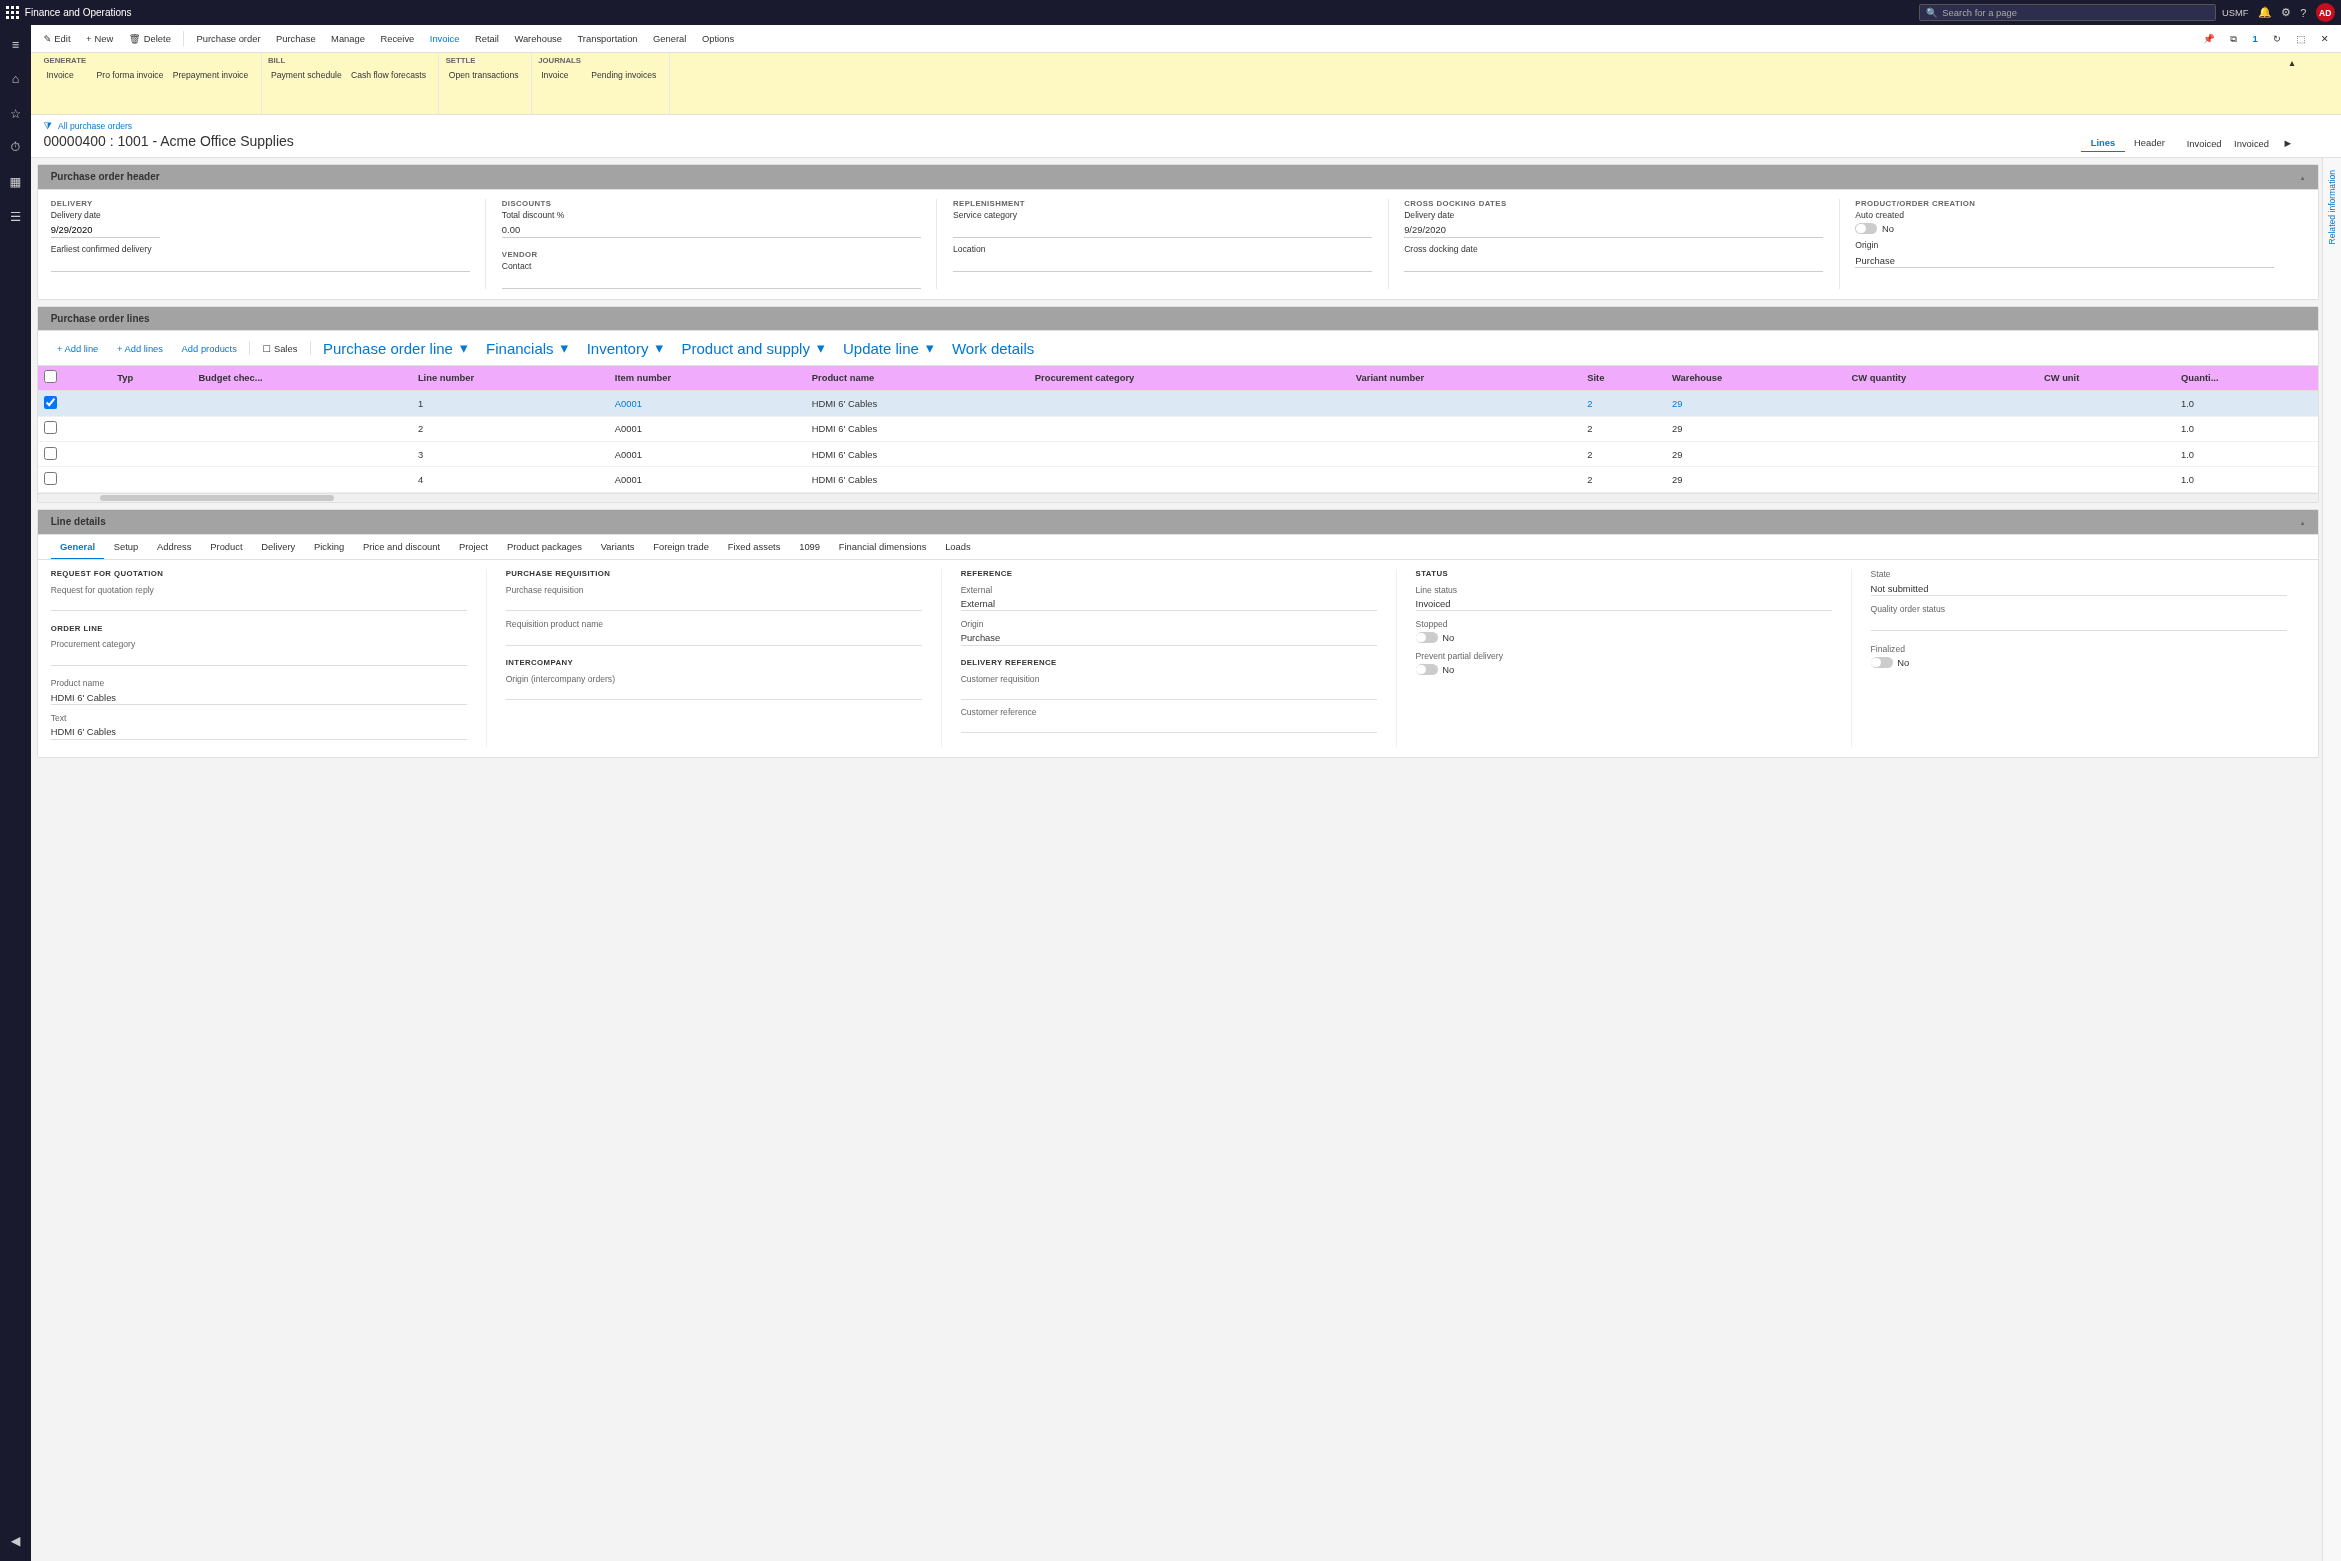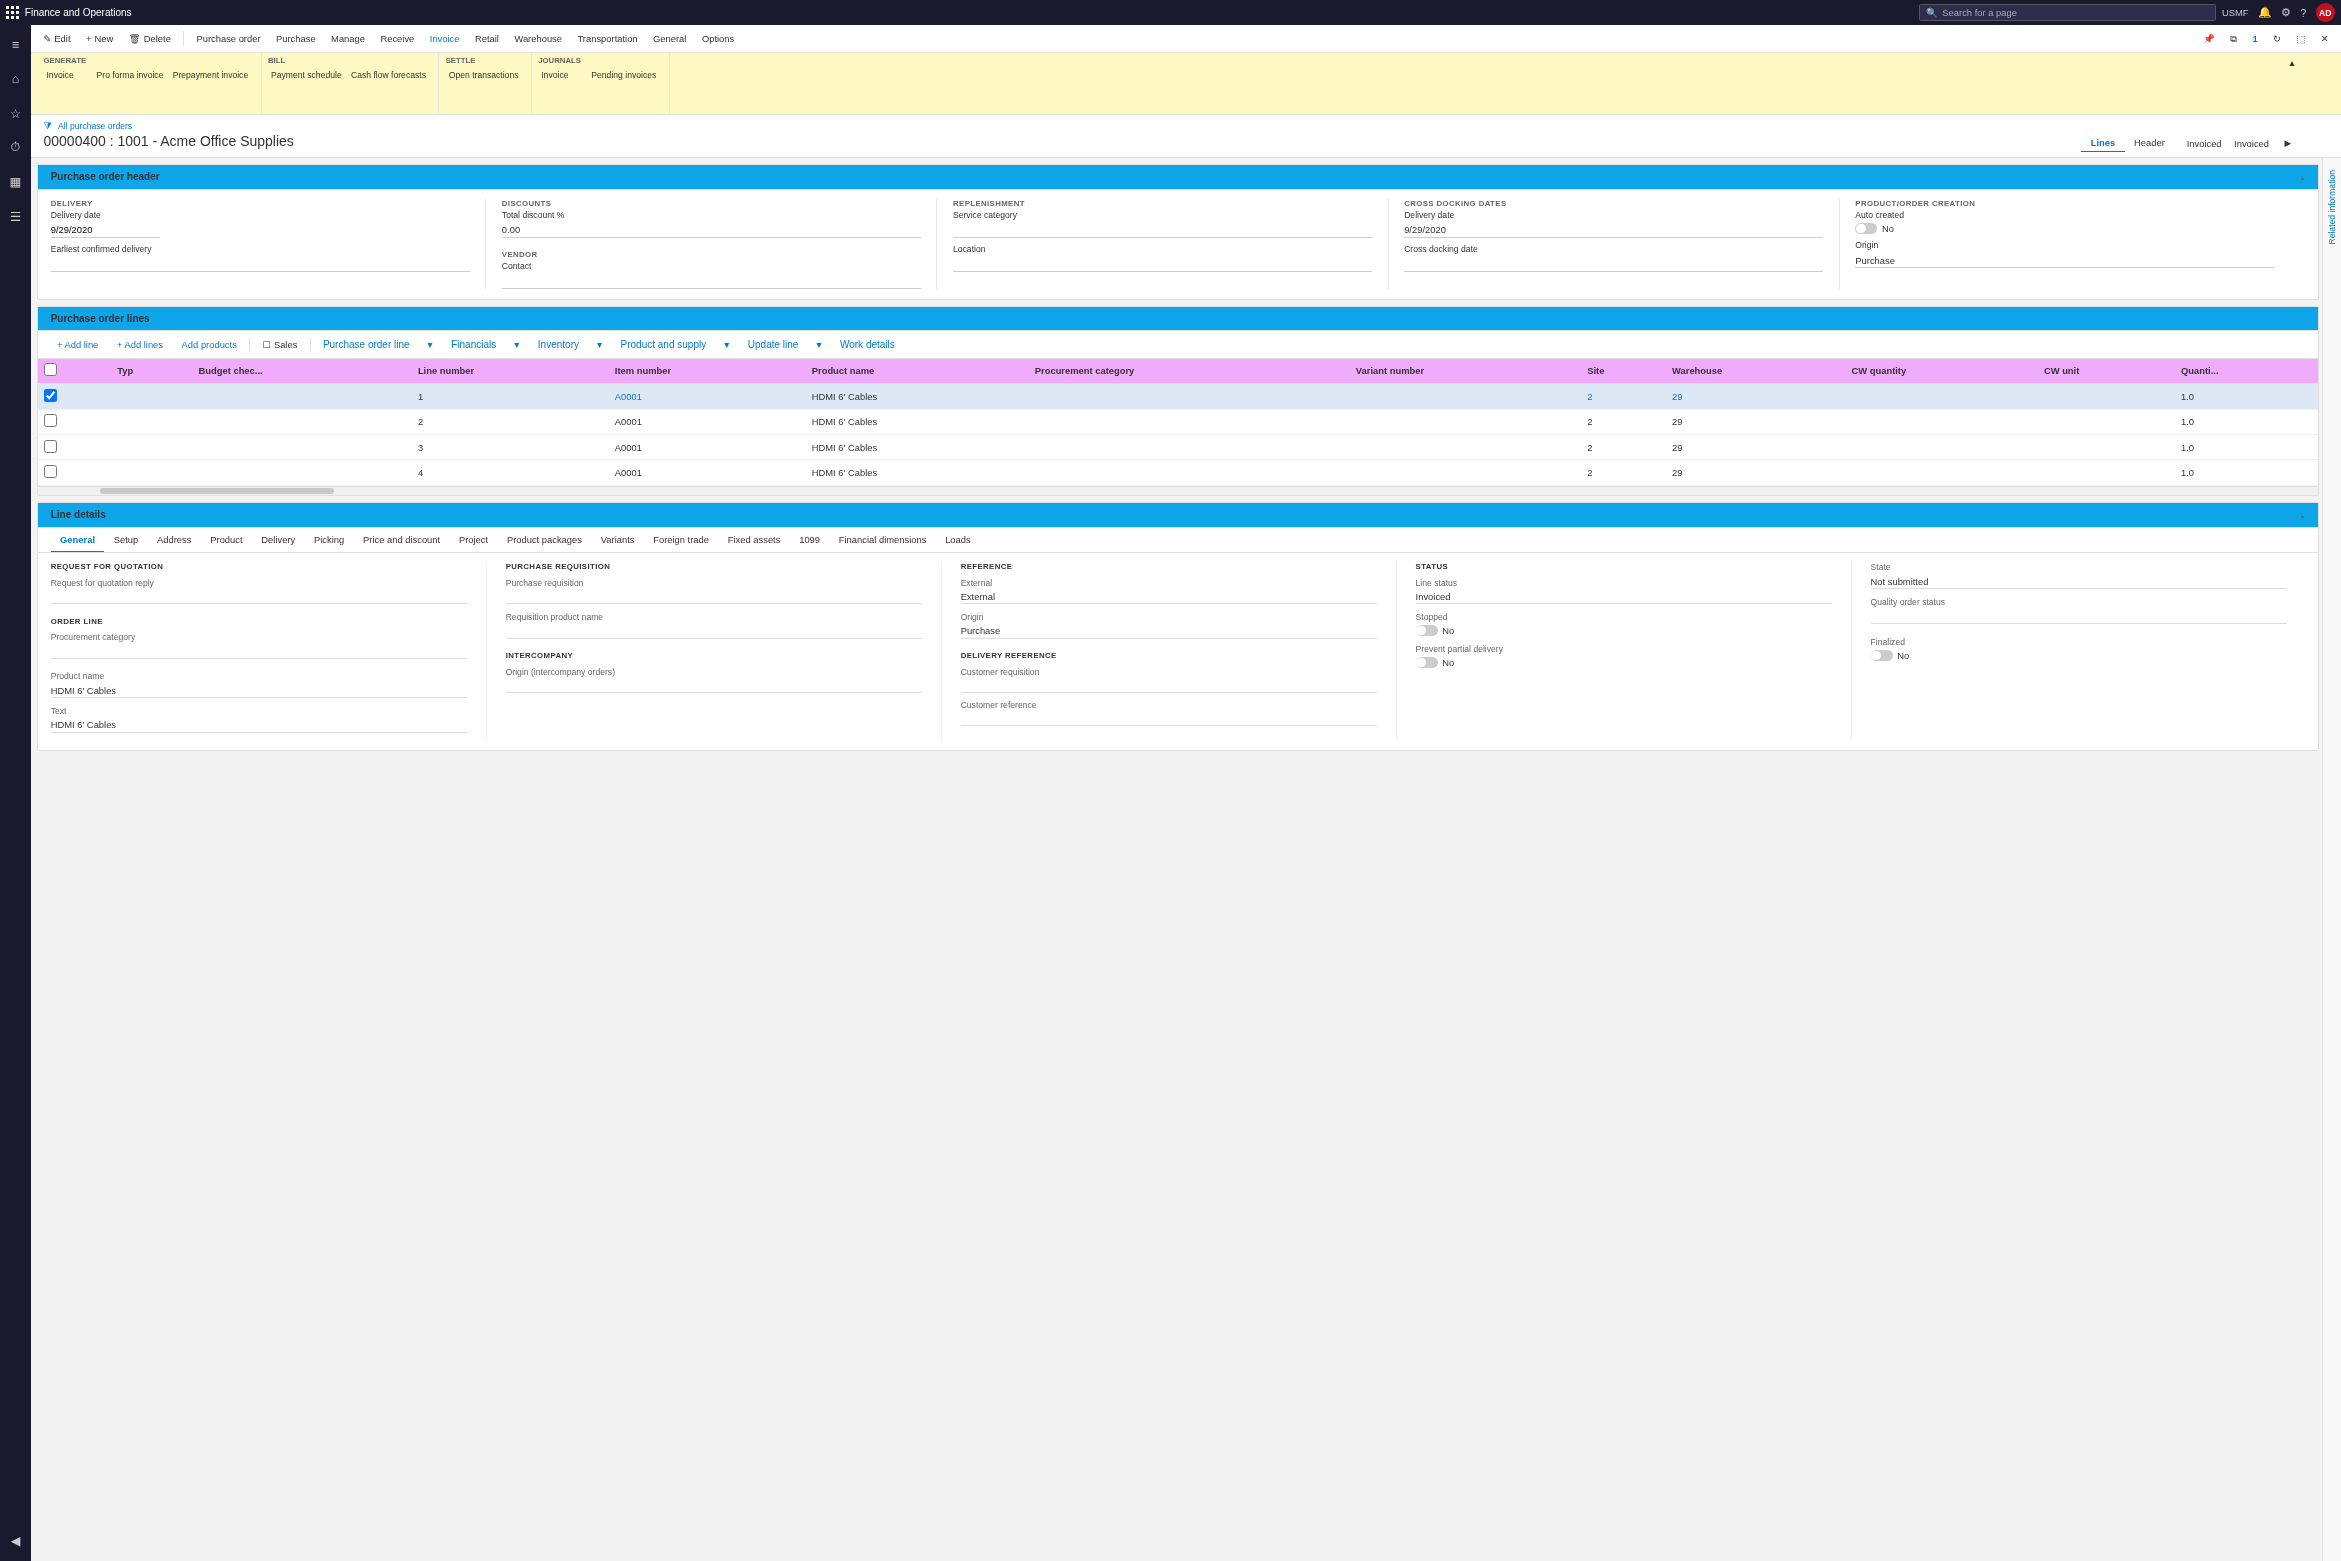--- a/index.html
+++ b/index.html
@@ -140,21 +140,21 @@
       border: 0.8px solid #e0e0e0;
       margin-bottom: 6.2px;
       border-radius: 1.6px;
     }
     .panel-header {
       display: flex;
       align-items: center;
       justify-content: space-between;
       padding: 6.2px 12.5px;
       border-bottom: 0.8px solid #e0e0e0;
-      background: #0ea5e9;
+      background: #a3a3a3;
       cursor: pointer;
     }
     .panel-title { font-size: 10px; font-weight: 600; color: #333; }
     .panel-body { padding: 9.4px 12.5px; }
     .form-label { font-size: 7.8px; color: #666; text-transform: uppercase; font-weight: 600; margin-bottom: 1.6px; letter-spacing: 0.4px; }
     .form-sublabel { font-size: 8.6px; color: #333; margin-bottom: 3.1px; }
     .form-input {
       border: none;
       border-bottom: 0.8px solid #ccc;
       padding: 1.6px 0;
@@ -188,21 +188,21 @@
       gap: 3.1px;
       padding: 3.1px 6.2px;
       font-size: 9.4px;
       color: #0078d4;
       cursor: pointer;
       border: none;
       background: none;
       border-radius: 1.6px;
     }
     .lines-btn.secondary { color: #333; }
-    .lines-dropdown { display: flex; align-items: center; gap: 18px; cursor: pointer; padding: 3.1px 6.2px; font-size: 10px; color: #0078d4; border: none; background: none; border-radius: 1.6px; }
+    .lines-dropdown { display: flex; align-items: center; gap: 7px; cursor: pointer; padding: 3.1px 6.2px; font-size: 15px; color: #0078d4; border: none; background: none; border-radius: 1.6px; }
     .lines-separator { width: 0.8px; height: 14px; background: #e0e0e0; }
 
     
     .data-table { width: 100%; border-collapse: collapse; font-size: 9.4px; }
     .data-table th {
       background: #f0abfc;
       border-bottom: 0.8px solid #e0e0e0;
       padding: 4.7px 6.2px;
       text-align: left;
       font-weight: 600;

